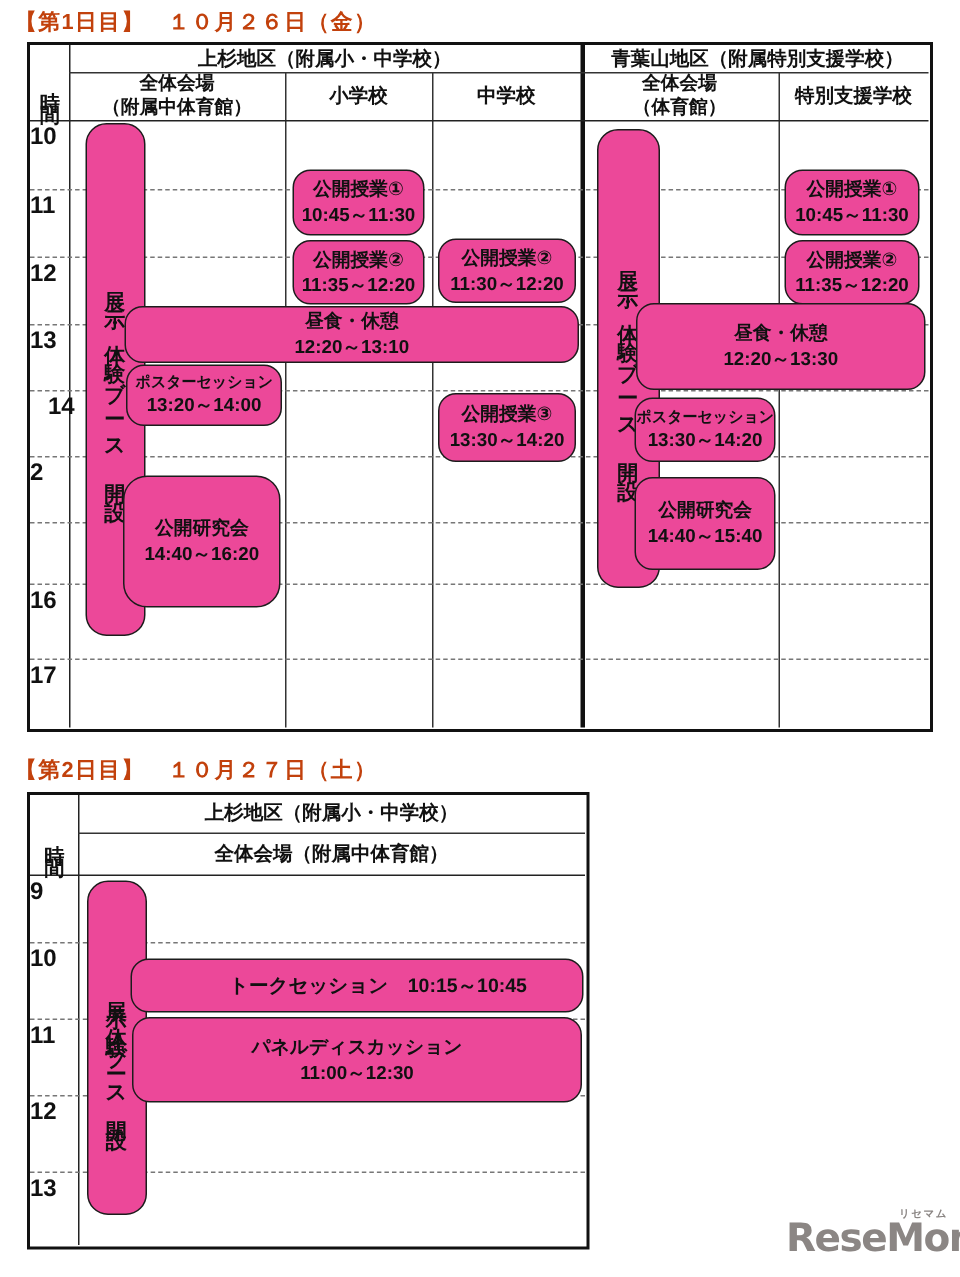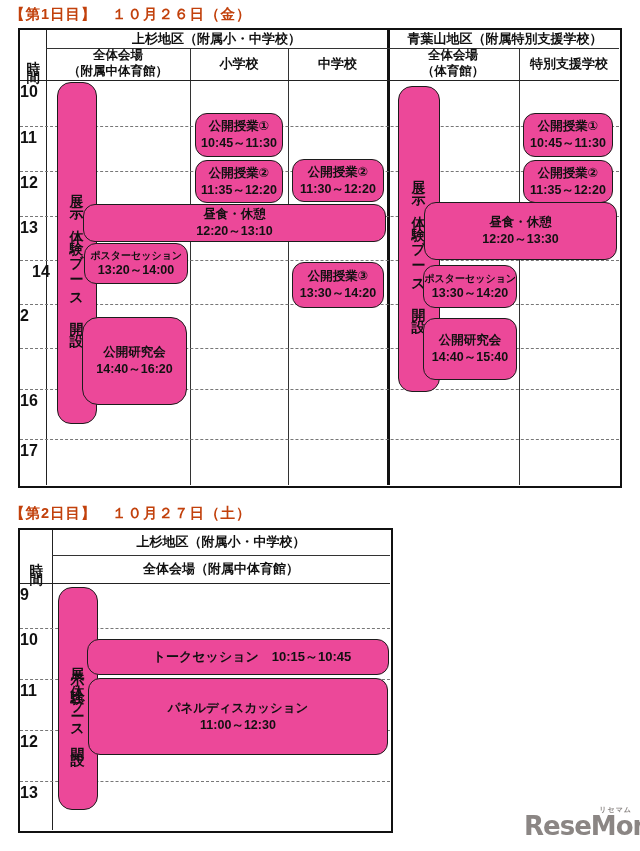--- a/index.html
+++ b/index.html
@@ -181,21 +181,21 @@
   <div class="hour" style="left:0;top:152px;width:32px;">11</div>
   <div class="hour" style="left:0;top:203px;width:32px;">12</div>
   <div class="hour" style="left:0;top:254px;width:32px;">13</div>
 
   <div class="evt vbox" style="left:38px;top:57px;width:40px;height:223px;">
     <span class="vtext ls6">展示・体験ブース開設</span>
   </div>
   <div class="evt" style="left:67px;top:109px;width:302px;height:36px;padding-left:28px;">
     <div class="single">トークセッション　10:15～10:45</div>
   </div>
-  <div class="evt" style="left:68px;top:148px;width:300px;height:77px;">
+  <div class="evt" style="left:68px;top:148px;width:300px;height:57px;">
     <div class="t1">パネルディスカッション</div>
     <div class="t2">11:00～12:30</div>
   </div>
 </div>
 
 <div class="logo">
   <span class="ruby">リセマム</span>
   <span class="word">ReseMom.</span>
 </div>
 

